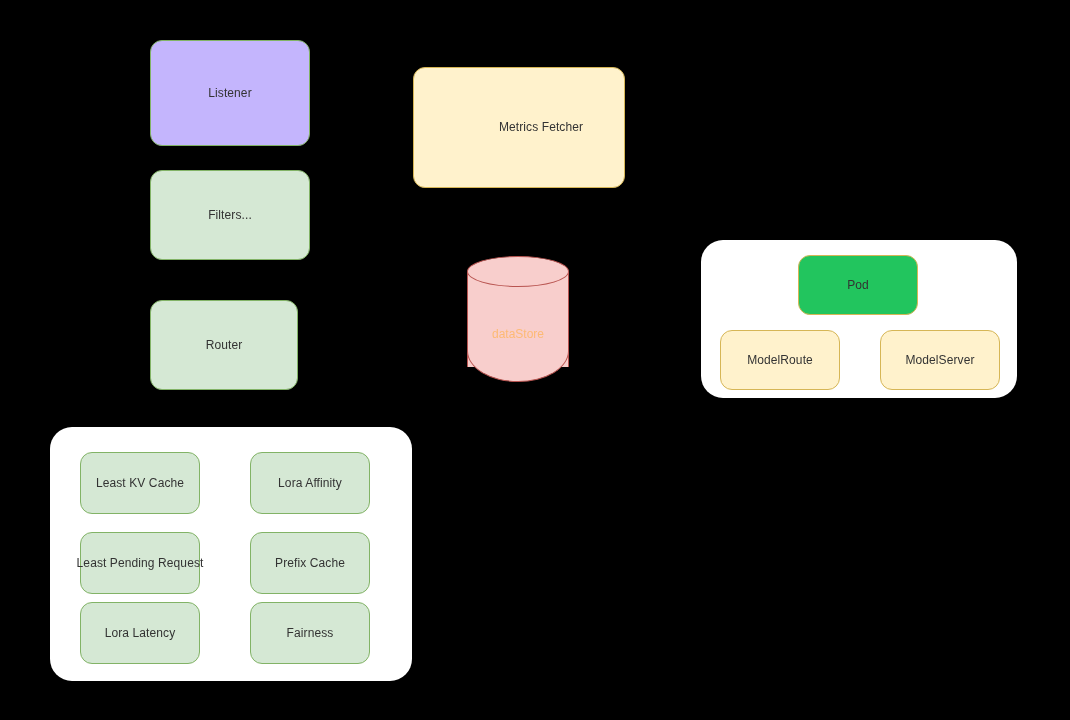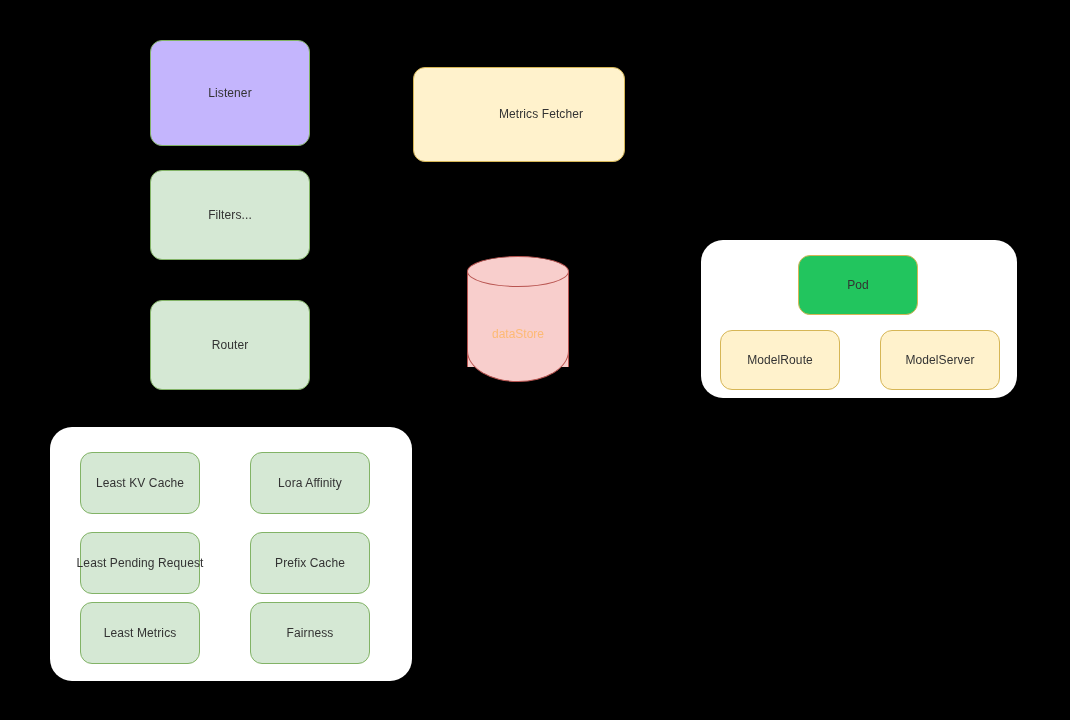--- a/index.html
+++ b/index.html
@@ -100,25 +100,25 @@
   <div class="group-box" id="algorithms-group" style="left: 50px; top: 427px; width: 362px; height: 254px; background: rgb(255, 255, 255);"></div>
 
   <div class="node shape-rect" id="node-listener" style="left: 150px; top: 40px; width: 160px; height: 106px; background: #c4b5fd; border-color: rgb(130, 179, 102);">
     <span>Listener</span>
   </div>
 
   <div class="node shape-rect" id="node-filters" style="left: 150px; top: 170px; width: 160px; height: 90px; background: rgb(213, 232, 212); border-color: rgb(130, 179, 102);">
     <span>Filters...</span>
   </div>
 
-  <div class="node shape-rect" id="node-router" style="left: 150px; top: 300px; width: 160px; height: 90px; background: rgb(213, 232, 212); border-color: rgb(130, 179, 102);">
+  <div class="node shape-rect" id="node-router" style="left: 150px; top: 300px; width: 148px; height: 90px; background: rgb(213, 232, 212); border-color: rgb(130, 179, 102);">
     <span>Router</span>
   </div>
 
-  <div class="node shape-rect" id="node-metrics-fetcher" style="left: 413px; top: 67px; width: 212px; height: 95px; background: rgb(255, 242, 204); border-color: rgb(214, 182, 86); padding-left: 44px;">
+  <div class="node shape-rect" id="node-metrics-fetcher" style="left: 413px; top: 67px; width: 212px; height: 121px; background: rgb(255, 242, 204); border-color: rgb(214, 182, 86); padding-left: 44px;">
     <span>Metrics Fetcher</span>
   </div>
 
   <div class="cylinder" id="node-data-store" style="left: 467px; top: 256px; width: 102px; height: 126px;">
     <div class="cyl-body" id="cyl-body" style="top: 15.5px; height: 95px; background: rgb(248, 206, 204); border-color: rgb(184, 84, 80);"></div>
     <div class="cyl-bottom" id="cyl-bottom" style="top: 95px; height: 31px; background: rgb(248, 206, 204); border-color: rgb(184, 84, 80);"></div>
     <div class="cyl-top" id="cyl-top" style="height: 31px; background: rgb(248, 206, 204); border-color: rgb(184, 84, 80);"></div>
     <div class="cyl-label" id="cyl-label" style="top: 71px;">dataStore</div>
   </div>
 
@@ -141,20 +141,20 @@
       <div class="node shape-rect" style="left: 250px; top: 452px; width: 120px; height: 62px; background: rgb(213, 232, 212); border-color: rgb(130, 179, 102);">
         <span>Lora Affinity</span>
       </div>
       <div class="node shape-rect overflow-label" style="left: 80px; top: 532px; width: 120px; height: 62px; background: rgb(213, 232, 212); border-color: rgb(130, 179, 102);">
         <span>Least Pending Request</span>
       </div>
       <div class="node shape-rect" style="left: 250px; top: 532px; width: 120px; height: 62px; background: rgb(213, 232, 212); border-color: rgb(130, 179, 102);">
         <span>Prefix Cache</span>
       </div>
       <div class="node shape-rect" style="left: 80px; top: 602px; width: 120px; height: 62px; background: rgb(213, 232, 212); border-color: rgb(130, 179, 102);">
-        <span>Least Metrics</span>
+        <span>Lora Latency</span>
       </div>
       <div class="node shape-rect" style="left: 250px; top: 602px; width: 120px; height: 62px; background: rgb(213, 232, 212); border-color: rgb(130, 179, 102);">
         <span>Fairness</span>
       </div>
     </div>
 
 </div>
 
 </body></html>

